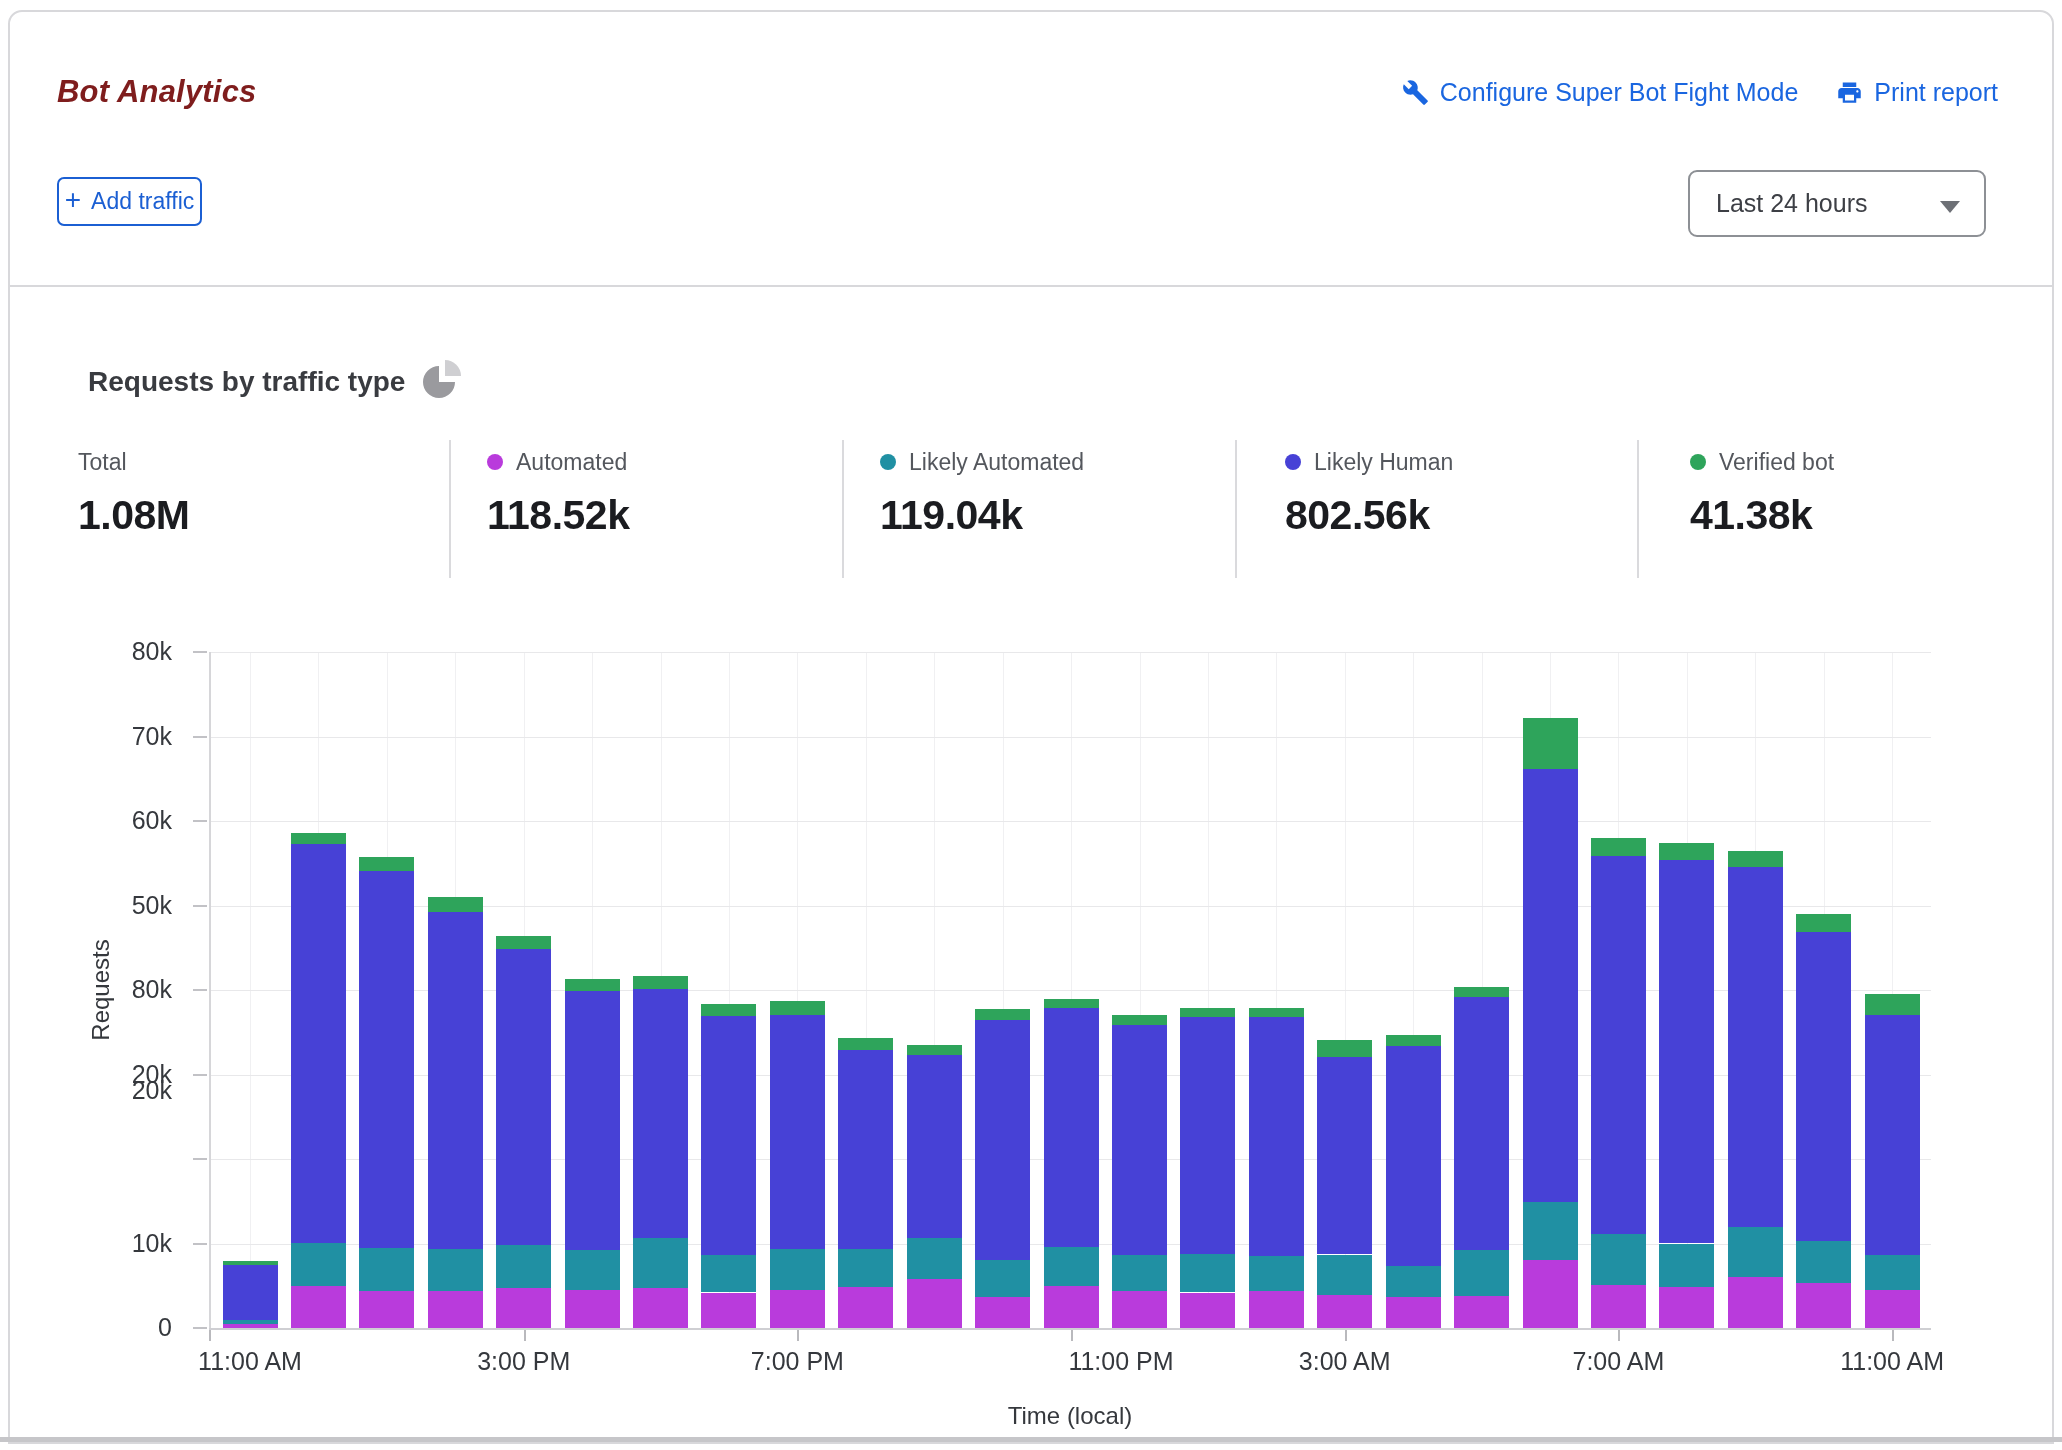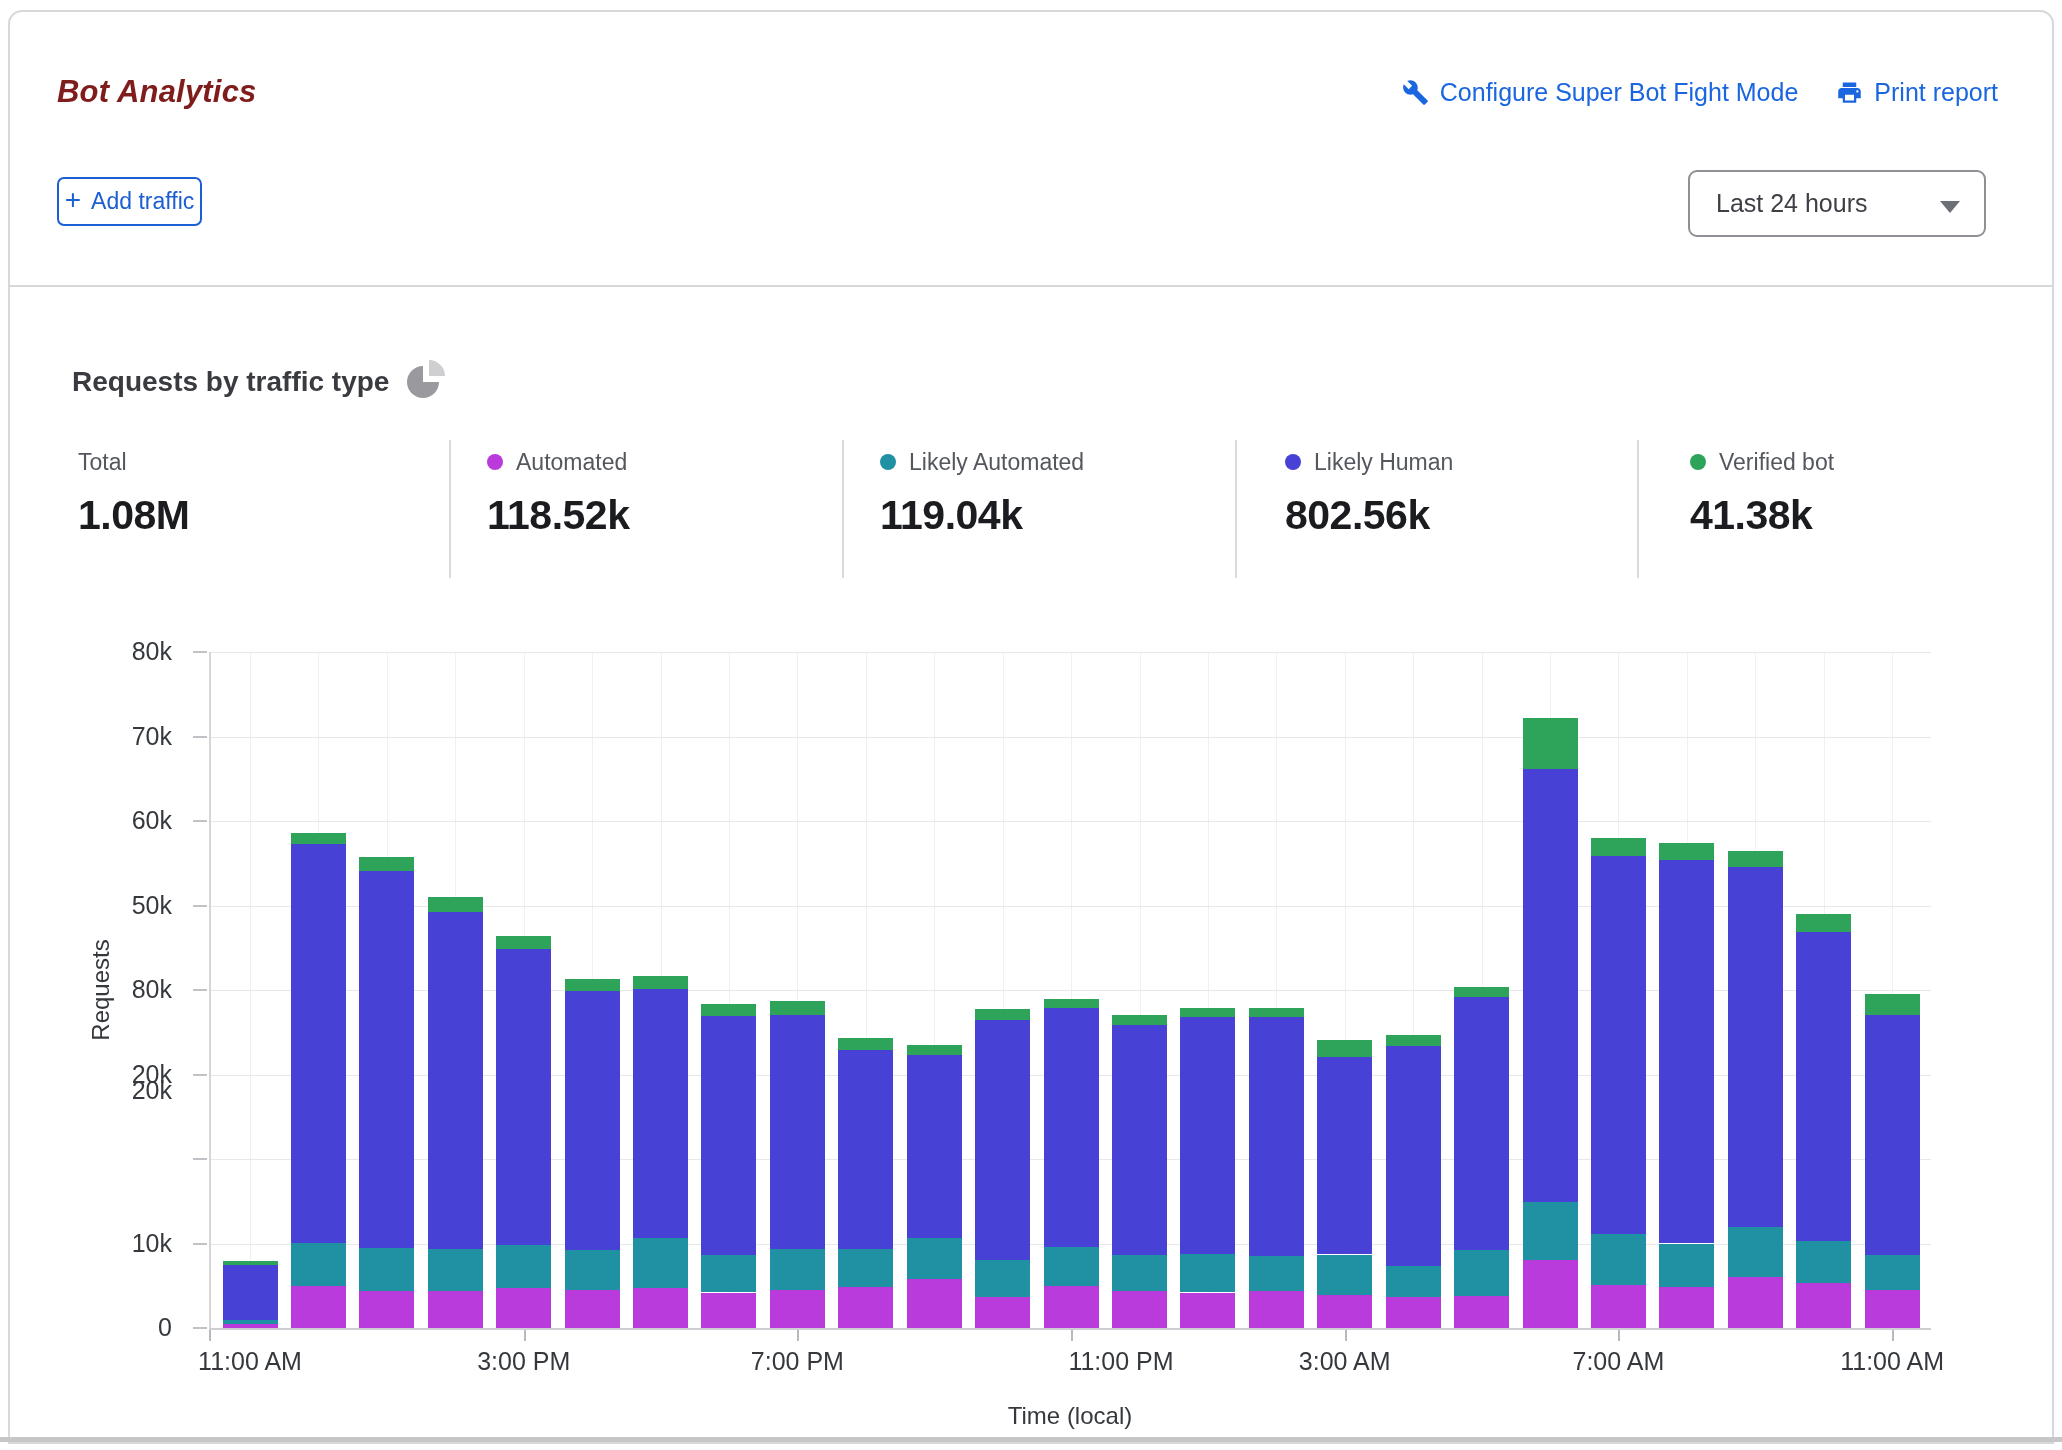--- a/index.html
+++ b/index.html
@@ -38,21 +38,21 @@
   .time-select .val { margin-left:26px; font-size:25px; color:#3d3f45; }
   .time-select .chev {
     position:absolute; right:24px; top:29px; width:0; height:0;
     border-left:10px solid transparent; border-right:10px solid transparent;
     border-top:12px solid #6d7076;
   }
   .header-divider {
     position:absolute; left:9px; top:285px; width:2044px; height:2px; background:#d8d8db;
   }
   
-  .panel-title-row { position:absolute; left:72px; top:360px; display:flex; align-items:center; gap:16px; }
+  .panel-title-row { position:absolute; left:88px; top:360px; display:flex; align-items:center; gap:16px; }
   .panel-title { font-size:28px; font-weight:700; color:#393b40; }
   .stat-col { position:absolute; top:448px; }
   .stat-head { display:flex; align-items:center; gap:13px; height:28px; }
   .stat-dot { width:16px; height:16px; border-radius:50%; flex:0 0 auto; }
   .stat-label { font-size:23px; color:#54575d; }
   .stat-value { margin-top:16px; font-size:41px; font-weight:700; color:#1b1c20; letter-spacing:-0.5px; }
   .stat-divider { position:absolute; top:440px; width:2px; height:138px; background:#dadadd; }
   
   .hgrid { position:absolute; height:1px; background:#e8e8ea; }
   .hgrid.axis { height:2px; background:#cfcfd3; }

